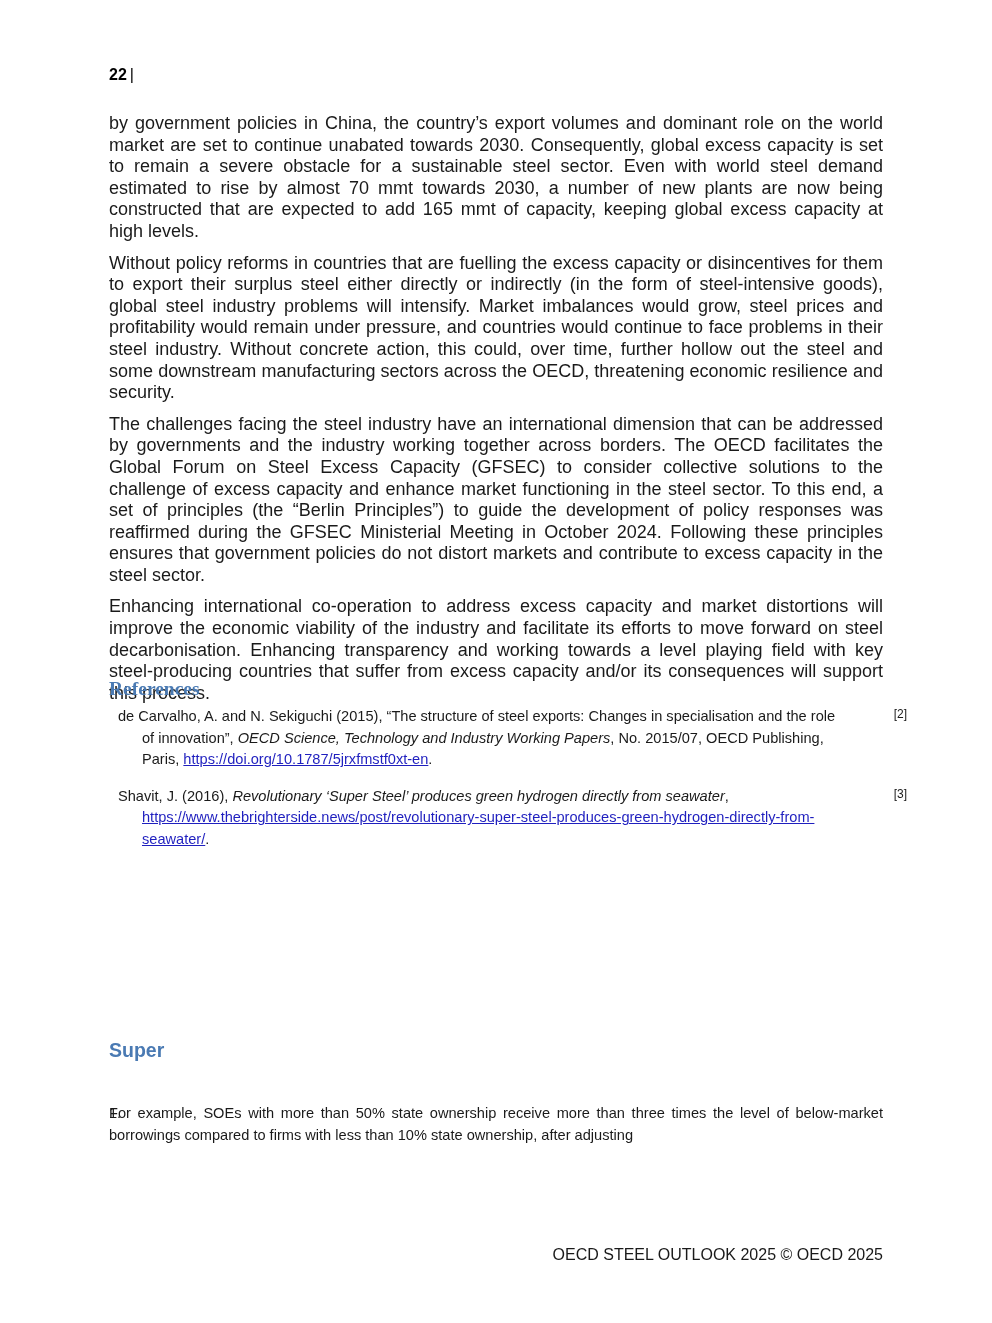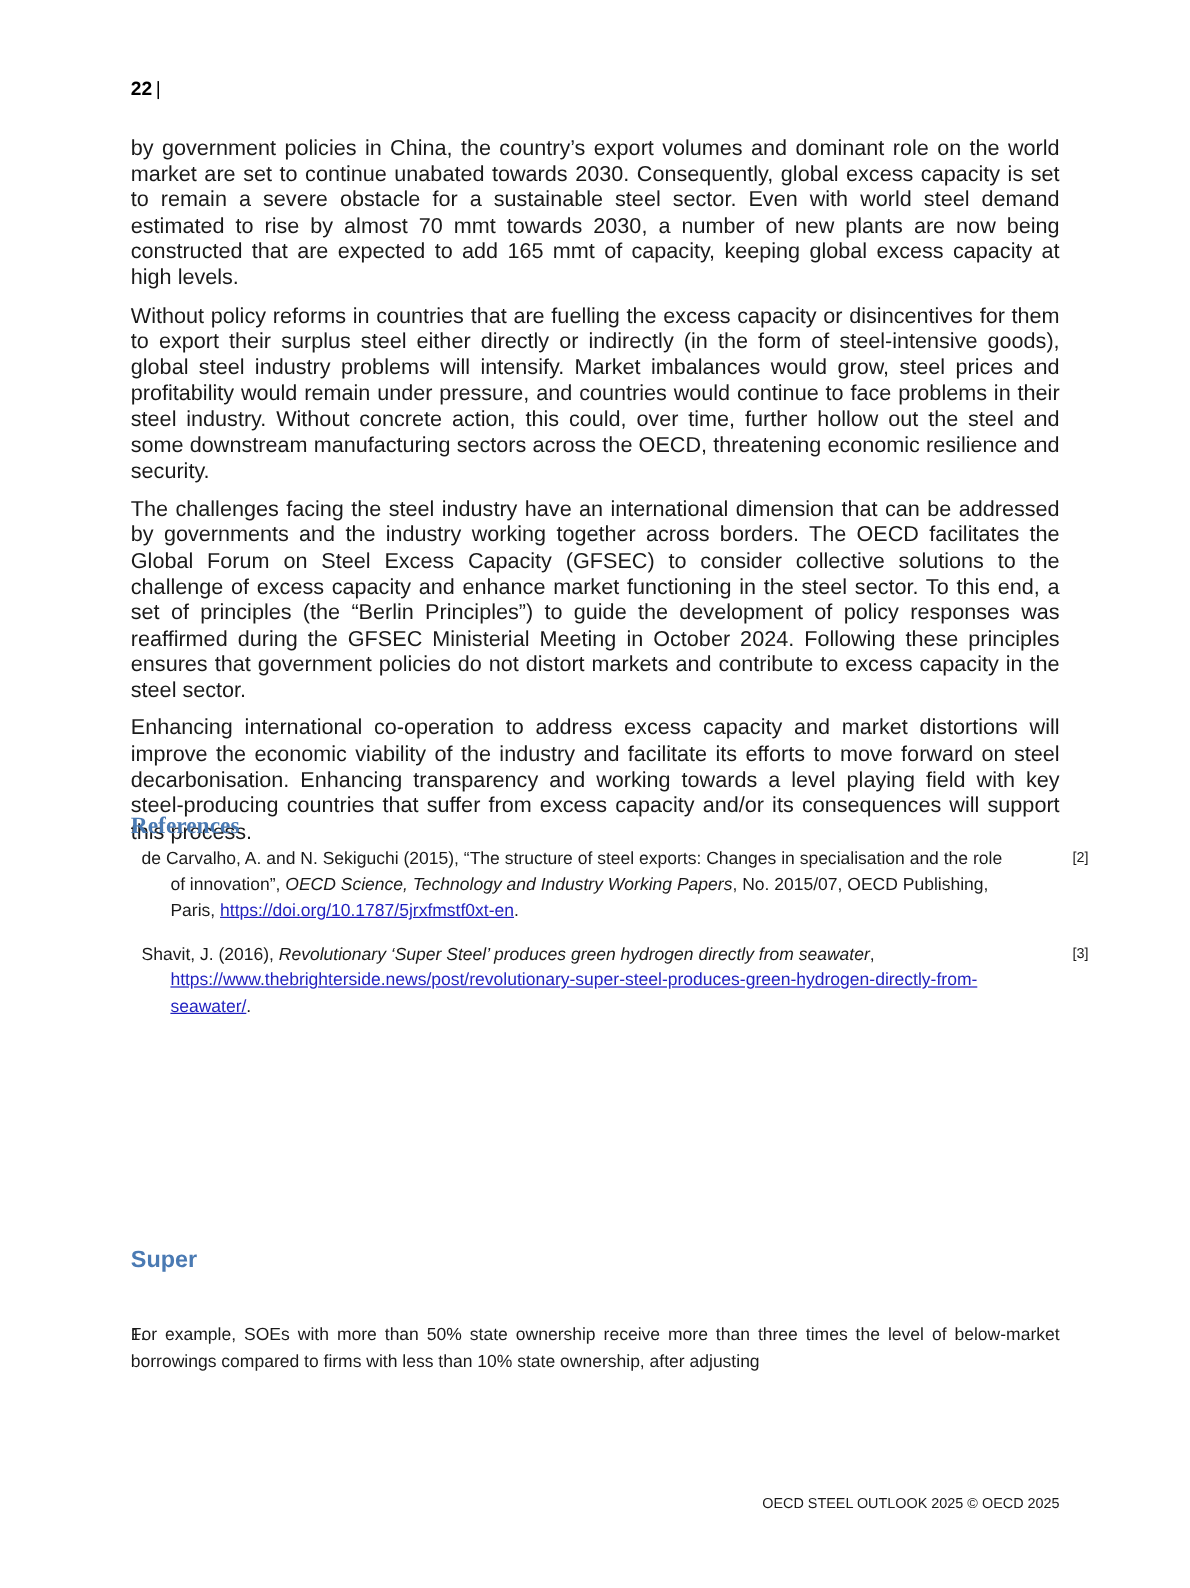--- a/index.html
+++ b/index.html
@@ -10,21 +10,21 @@
   .para { font-size: 18px; line-height: 21.6px; text-align: justify; margin: 0 0 10px 0; }
   .heading { position: absolute; left: 109px; font-size: 19.5px; font-weight: bold; color: #4a7ab3; }
   .refs { position: absolute; left: 118px; top: 706px; width: 766px; }
   .ref { position: relative; font-size: 14.6px; line-height: 21.6px; padding-left: 24px; text-indent: -24px; width: 705px; margin-bottom: 15px; }
   .ref .tag { position: absolute; right: -60px; top: -2px; font-size: 12px; text-indent: 0; }
   .ref a { color: #1a0dab; color: #1f1fbf; text-decoration: underline; }
   .ref i { }
   .note { position: absolute; left: 109px; top: 1103px; width: 774px; font-size: 14.6px; line-height: 21.6px; }
   .note .num { position: absolute; left: 0; top: 0; }
   .note .txt { text-align: justify; }
-  .footer { position: absolute; right: 109px; top: 1246px; font-size: 12px; color: #1a1a1a; }
+  .footer { position: absolute; right: 109px; top: 1246px; font-size: 16px; color: #1a1a1a; }
 </style>
 </head>
 <body>
 
 <div class="page-num">
   <span>22</span><span class="bar">|</span>
 </div>
 
 <div class="body-text">
   <p class="para">by government policies in China, the country’s export volumes and dominant role on the world market are set to continue unabated towards 2030. Consequently, global excess capacity is set to remain a severe obstacle for a sustainable steel sector. Even with world steel demand estimated to rise by almost 70 mmt towards 2030, a number of new plants are now being constructed that are expected to add 165 mmt of capacity, keeping global excess capacity at high levels.</p>

